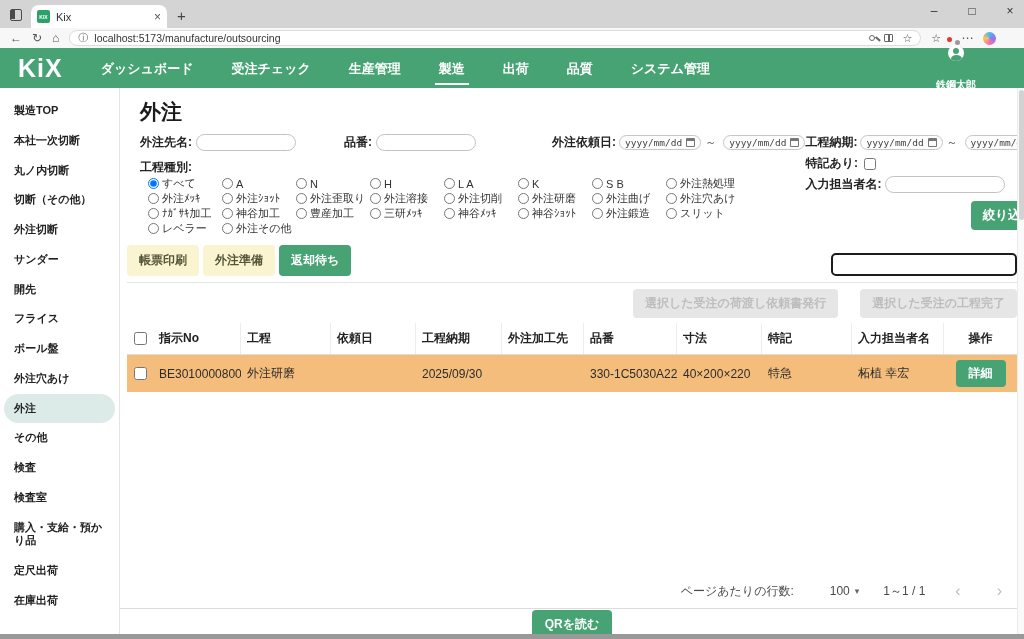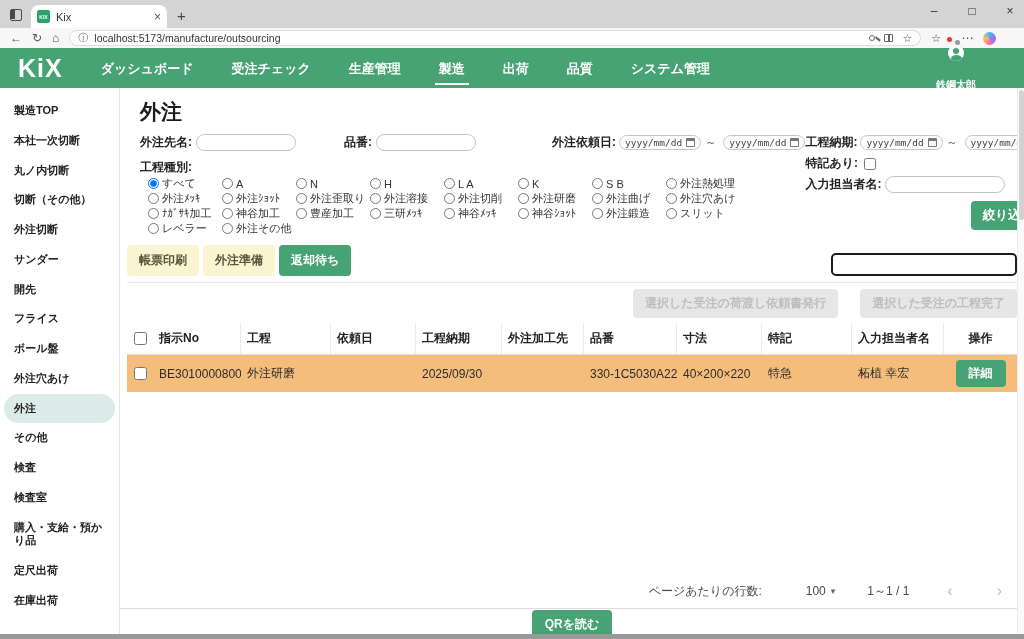--- a/index.html
+++ b/index.html
@@ -95,21 +95,21 @@
   .th:last-child { border-right:none; text-align:center; }
   .th.cb, .td.cb { display:flex; justify-content:center; border-right:none; padding:0; }
   .tbl-head { border-bottom:1px solid #ddd; }
   .tbl-row { background:#f5bd7b; height:37px; }
   .td { font-size:12px; color:#2c2c2c; padding:0 6px; white-space:nowrap; overflow:hidden; }
   .td.center { text-align:center; }
   .row-cb, .head-cb { width:13px; height:13px; }
   .detail-btn { background:#47a374; color:#fff; border:none; border-radius:4px; font-size:12px; font-weight:700; padding:5px 13px; cursor:pointer; display:block; margin:0 auto; }
 
   
-  .pagination { position:absolute; right:16px; bottom:8px; display:flex; align-items:center; gap:32px; font-size:12px; color:#4a4a4a; }
+  .pagination { position:absolute; right:16px; bottom:8px; display:flex; align-items:center; gap:24px; font-size:12px; color:#4a4a4a; }
   .rows-select { display:flex; align-items:center; gap:5px; cursor:pointer;margin-left:12px; }
   .caret { font-size:9px; color:#666; }
   .pg-chevron { font-size:16px; color:#bdbdbd; padding:0 6px; }
   .qr-footer { height:31px; border-top:1px solid #ddd; display:flex; align-items:center; justify-content:center; }
   .qr-btn { background:#47a374; color:#fff; border:none; border-radius:4px; font-size:12px; font-weight:700; padding:6px 13px; cursor:pointer; }
   .bottom-strip { position:absolute; left:0; bottom:0; width:1024px; height:5px; background:#999; }
   .v-scrollbar { position:absolute; right:0; top:88px; bottom:5px; width:7px; background:#fafafa; border-left:1px solid #ebebeb; }
   .v-thumb { position:absolute; top:2px; left:1px; width:5px; height:130px; border-radius:3px; background:#d2d2d2; }
 </style>
 </head>

